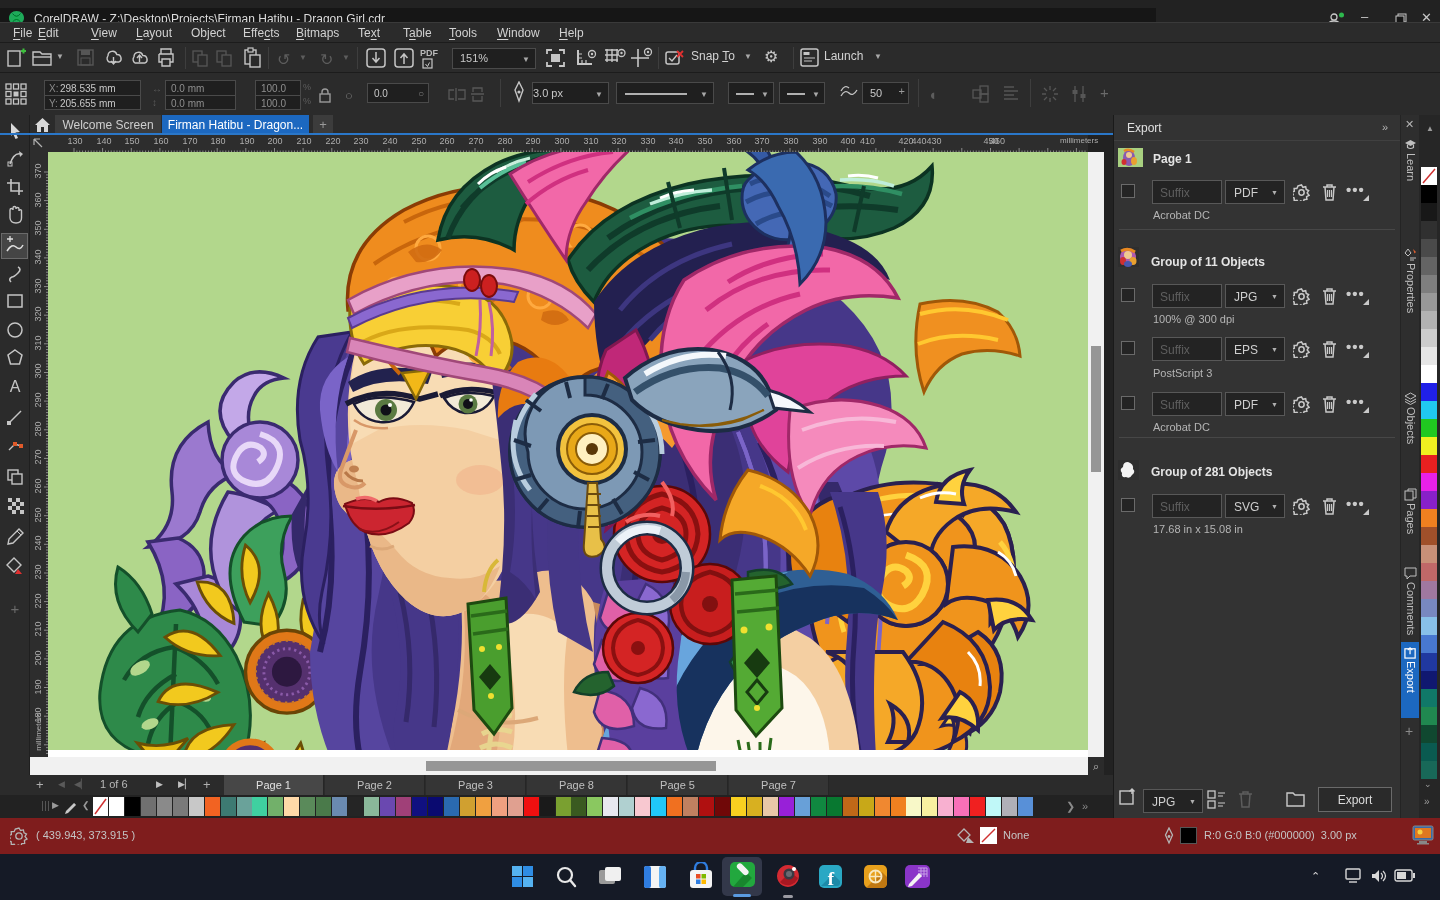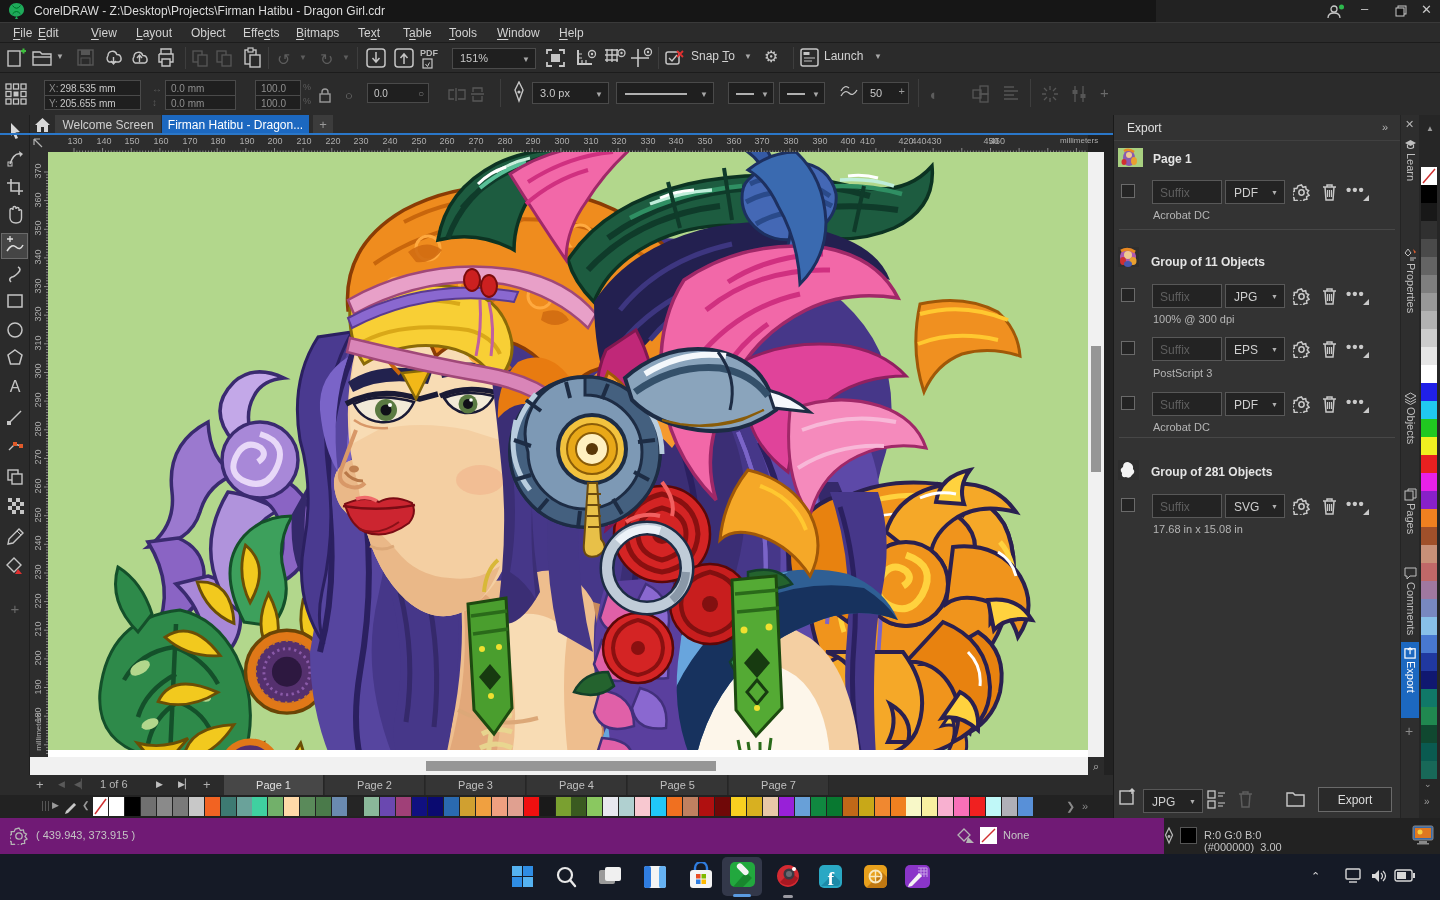--- a/index.html
+++ b/index.html
@@ -1,21 +1,21 @@
 <!DOCTYPE html>
 <html><head>
 <meta charset="utf-8">
 <style>
 * { margin:0; padding:0; box-sizing:border-box; }
 html,body { width:1440px; height:900px; overflow:hidden; background:#222; }
 body { font-family:"Liberation Sans", sans-serif; }
 .abs { position:absolute; }
 #stage { position:relative; width:1440px; height:900px; }
 
-#titlebar { left:0; top:0; width:1156px; height:22px; background:#161616; color:#dcdcdc; font-size:12px; }
+#titlebar { left:0; top:8px; width:1156px; height:22px; background:#161616; color:#dcdcdc; font-size:12px; }
 #titlebar .t { position:absolute; left:34px; top:4px; }
 #menubar { left:0; top:22px; width:1440px; height:20px; background:#2b2b2b; border-top:1px solid #3a3a3a; color:#d2d2d2; font-size:12px; }
 .mi { position:absolute; top:3px; }
 .mi u { text-decoration:underline; text-underline-offset:2px; }
 #toolbar { left:0; top:42px; width:1440px; height:30px; background:#2b2b2b; border-top:1px solid #1c1c1c; }
 #propbar { left:0; top:72px; width:1440px; height:43px; background:#2b2b2b; border-top:1px solid #1c1c1c; }
 .field { position:absolute; background:#1f1f1f; border:1px solid #4a4a4a; color:#c8c8c8; font-size:10px; }
 .ficon { color:#b9b9b9; font-size:13px; position:absolute; }
 .gicon { color:#5d5d5d; font-size:13px; position:absolute; }
 .sep-v { position:absolute; width:1px; background:#3e3e3e; }
@@ -36,21 +36,21 @@
 #vscroll { left:1088px; top:152px; width:16px; height:605px; background:#f1f1f1; }
 #vthumb { position:absolute; left:3px; top:194px; width:10px; height:126px; background:#969696; }
 #hscroll { left:30px; top:757px; width:1058px; height:18px; background:#f1f1f1; }
 #hthumb { position:absolute; left:396px; top:4px; width:290px; height:10px; background:#969696; }
 #zoomcorner { left:1088px; top:757px; width:16px; height:18px; background:#2b2b2b; color:#bbb; font-size:11px; text-align:center; line-height:18px; }
 
 #pagebar { left:0; top:775px; width:1113px; height:20px; background:#2b2b2b; color:#b9b9b9; font-size:11px; }
 .ptab { position:absolute; top:0px; height:20px; background:#353535; border-right:1px solid #262626; text-align:center; line-height:20px; color:#c0c0c0; }
 #palbar { left:0; top:795px; width:1113px; height:23px; background:#222222; }
 .sw { position:absolute; top:2px; width:15px; height:19px; }
-#statusbar { left:0; top:818px; width:1164px; height:36px; background:#701a75; color:#c4c4c4; font-size:11px; }
+#statusbar { left:0; top:818px; width:1440px; height:36px; background:#7f1d1d; color:#c4c4c4; font-size:11px; }
 #taskbar { left:0; top:854px; width:1440px; height:46px; background:#151a26; }
 
 #expanel { left:1113px; top:115px; width:287px; height:703px; background:#333333; border-left:1px solid #1a1a1a; color:#c9c9c9; }
 #expanel .hdr { position:absolute; left:0; top:0; width:287px; height:26px; background:#333; border-bottom:1px solid #404040; }
 .xfield { position:absolute; height:24px; background:#232323; border:1px solid #585858; font-size:12px; color:#5f5f5f; }
 .xdrop { position:absolute; height:24px; background:#232323; border:1px solid #585858; font-size:12px; color:#cfcfcf; }
 .xcheck { position:absolute; width:14px; height:14px; background:#242424; border:1px solid #6a6a6a; }
 .xlabel { position:absolute; font-size:11px; color:#b5b5b5; }
 .xtitle { position:absolute; font-size:12px; font-weight:bold; color:#e4e4e4; }
 .xsep { position:absolute; left:5px; width:276px; height:1px; background:#474747; }
@@ -251,21 +251,21 @@
       </svg>
     <svg class="abs" style="left:470px;top:14px" width="15" height="16" viewBox="0 0 15 16">
         <path d="M1 7 h13 M3 5 V1 h9 v4 M3 9 v5 h9 V9" stroke="#585858" stroke-width="1.3" fill="none"></path>
       </svg>
     <div class="sep-v" style="left:500px;top:6px;height:28px"></div>
     <svg class="abs" style="left:512px;top:8px" width="14" height="24" viewBox="0 0 14 24">
         <path d="M7 1 L11 9 L7 20 L3 9 Z" fill="none" stroke="#c6c6c6" stroke-width="1.4"></path>
         <circle cx="7" cy="11" r="1.6" fill="#c6c6c6"></circle>
       </svg>
     <div class="field" style="left:532px;top:9px;width:77px;height:22px;font-size:11px">
-        <span style="position:absolute;left:7px;top:4px">3.0 px</span>
+        <span style="position:absolute;left:0;top:4px">3.0 px</span>
         <span style="position:absolute;right:5px;top:7px;font-size:8px;color:#a8a8a8">▼</span>
       </div>
     <div class="field" style="left:616px;top:9px;width:98px;height:22px">
         <span style="position:absolute;left:8px;top:10px;width:62px;height:2px;background:#b0b0b0"></span>
         <span style="position:absolute;right:5px;top:7px;font-size:8px;color:#a8a8a8">▼</span>
       </div>
     <div class="field" style="left:728px;top:9px;width:46px;height:22px">
         <span style="position:absolute;left:7px;top:10px;width:18px;height:2px;background:#b0b0b0"></span>
         <span style="position:absolute;right:4px;top:7px;font-size:8px;color:#a8a8a8">▼</span>
       </div>
@@ -775,21 +775,21 @@
     <span class="abs" style="left:36px;top:2px;color:#b0b0b0;font-size:13px">+</span>
     <span class="abs" style="left:58px;top:4px;color:#5a5a5a;font-size:9px">◀</span>
     <span class="abs" style="left:74px;top:4px;color:#5a5a5a;font-size:9px">◀▏</span>
     <span class="abs" style="left:100px;top:3px;color:#b9b9b9">1 of 6</span>
     <span class="abs" style="left:156px;top:4px;color:#c0c0c0;font-size:9px">▶</span>
     <span class="abs" style="left:178px;top:4px;color:#c0c0c0;font-size:9px">▶▏</span>
     <span class="abs" style="left:203px;top:2px;color:#b0b0b0;font-size:13px">+</span>
     <div class="ptab" style="left:224px;width:100px;background:#474747;color:#e2e2e2">Page 1</div>
     <div class="ptab" style="left:325px;width:100px">Page 2</div>
     <div class="ptab" style="left:426px;width:100px">Page 3</div>
-    <div class="ptab" style="left:527px;width:100px">Page 4</div>
+    <div class="ptab" style="left:527px;width:100px">Page 8</div>
     <div class="ptab" style="left:628px;width:100px">Page 5</div>
     <div class="ptab" style="left:729px;width:100px">Page 7</div>
 </div>
   <div class="abs" id="palbar">
       <span class="abs" style="left:42px;top:6px;width:8px;height:10px;background:repeating-linear-gradient(90deg,#555 0 1px,transparent 1px 3px)"></span>
       <span class="abs" style="left:52px;top:5px;color:#9a9a9a;font-size:9px">▶</span>
       <svg class="abs" style="left:63px;top:3px" width="16" height="16" viewBox="0 0 16 16">
         <path d="M3 13 L11 5 l2 2 -8 8 -3 1 Z" fill="#c8c8c8"></path>
         <path d="M11 5 l2 2" stroke="#888"></path>
       </svg>

